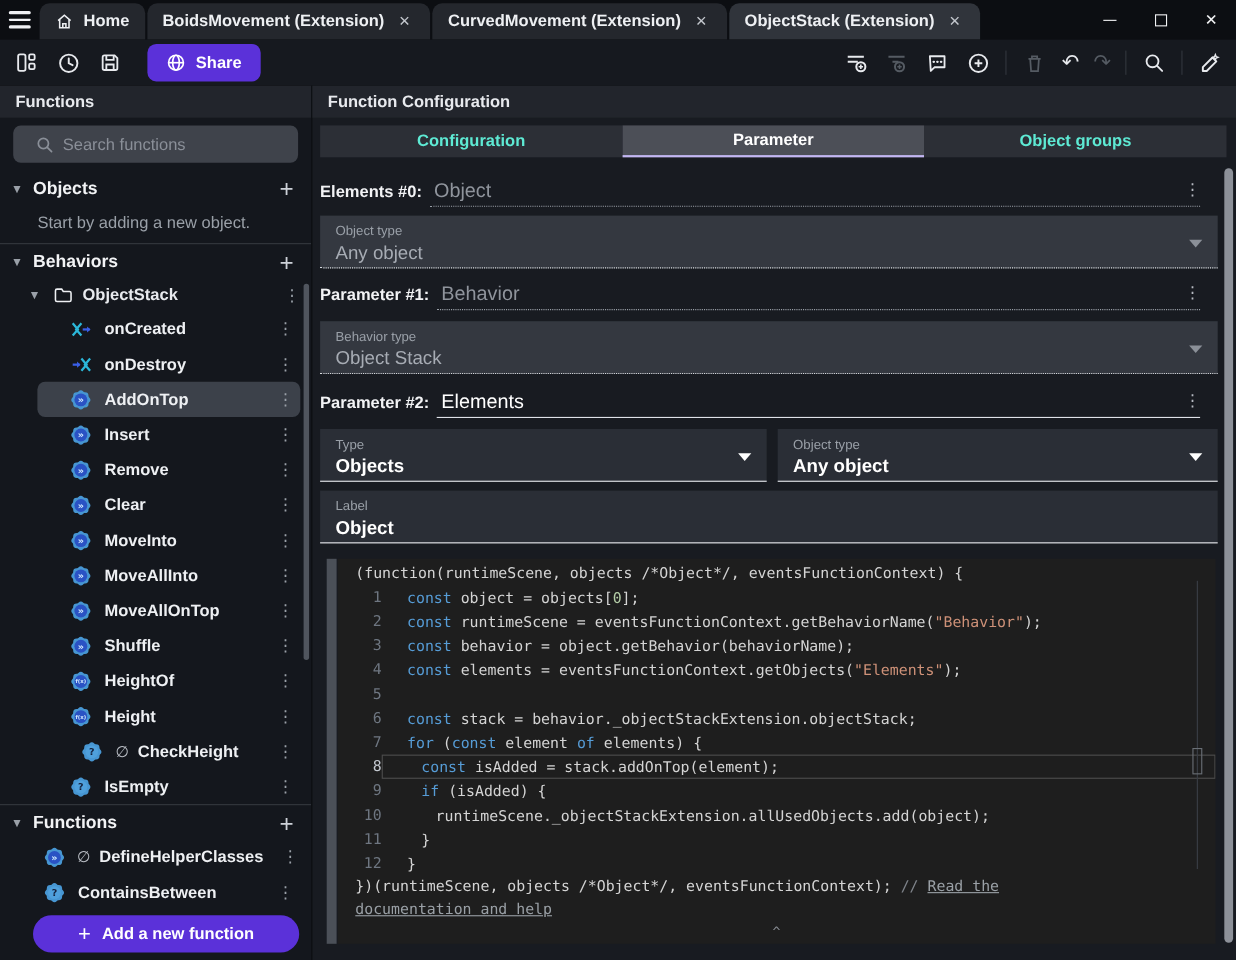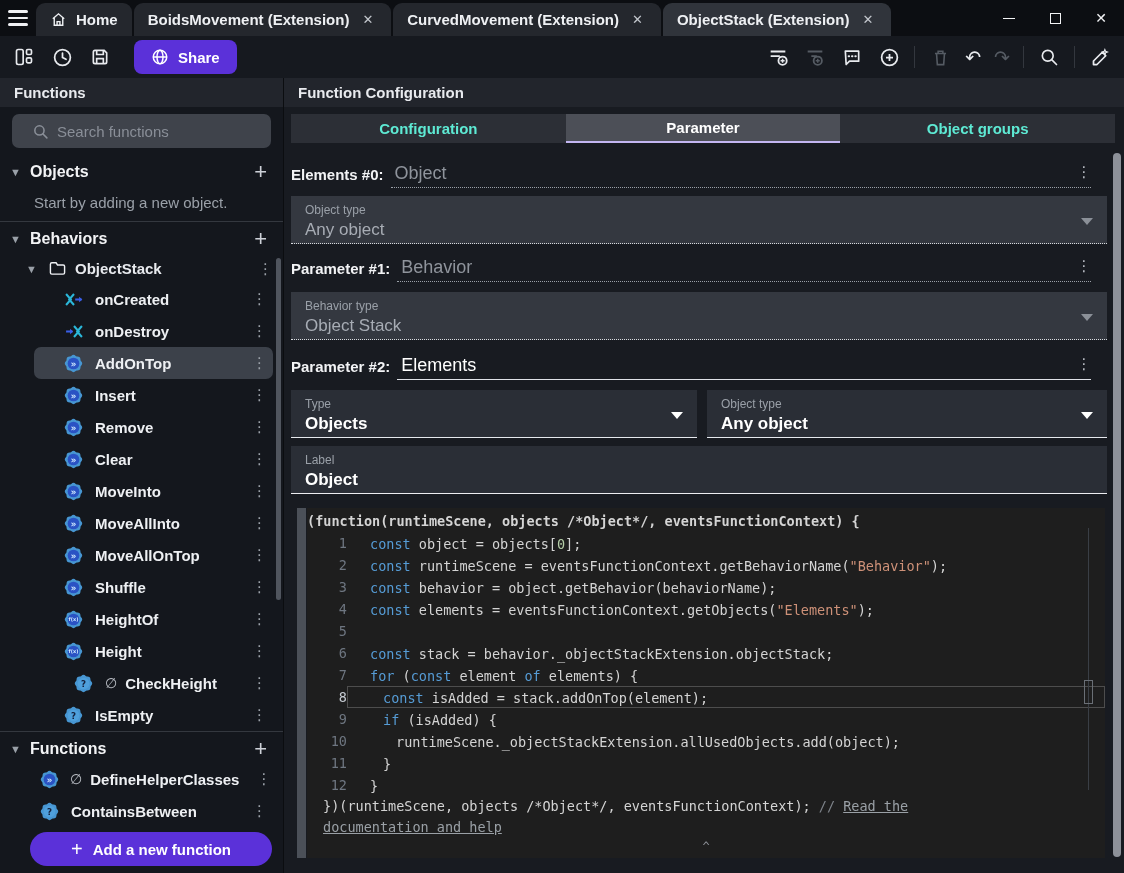--- a/index.html
+++ b/index.html
@@ -89,21 +89,21 @@
   .fieldbox .slab { font-size:12px; color:#9aa0a8; }
   .fieldbox .sval { font-size:17px; color:#fff; font-weight:600; margin-top:3px; }
   #main-scroll { position:absolute; right:3px; top:75px; width:8px; height:704px; background:#8d9199; border-radius:4px; }
 
   
   #editor-leftbar { position:absolute; left:13px; top:430px; width:9px; height:350px; background:#4b5058; }
   #editor { position:absolute; left:23px; top:430px; width:798px; height:350px; background:#1e1e1e; overflow:hidden; font-family:"DejaVu Sans Mono","Liberation Mono",monospace; font-size:13.5px; }
   .code-line { display:flex; height:22px; line-height:22px; white-space:pre; color:#d4d4d4; }
   .code-line .gut { width:40px; text-align:right; color:#6e7681; flex:none; }
   .code-line .code-wrap { flex:1; padding-left:22px; border:1px solid transparent; }
-  .code-line.nogut { display:block; height:auto;font-weight:bold; }
+  .code-line.nogut { padding-left:16px; display:block; height:auto; }
   .code-line.cur .gut { color:#c5cad1; }
   .code-line.cur .code-wrap { border-color:#4d4d4d; }
   .tok-k { color:#569cd6; }
   .tok-s { color:#ce9178; }
   .tok-n { color:#b5cea8; }
   .tok-p { color:#d4d4d4; }
   .tok-c { color:#7f848b; }
   .tok-l { color:#9aa0a6; text-decoration:underline; }
   #code-footer { padding-left:16px; line-height:21px; color:#d4d4d4; white-space:pre-wrap; }
   #editor-caret { position:absolute; left:0; right:0; bottom:4px; text-align:center; color:#8a8e95; font-size:12px; height:14px; line-height:14px; }

